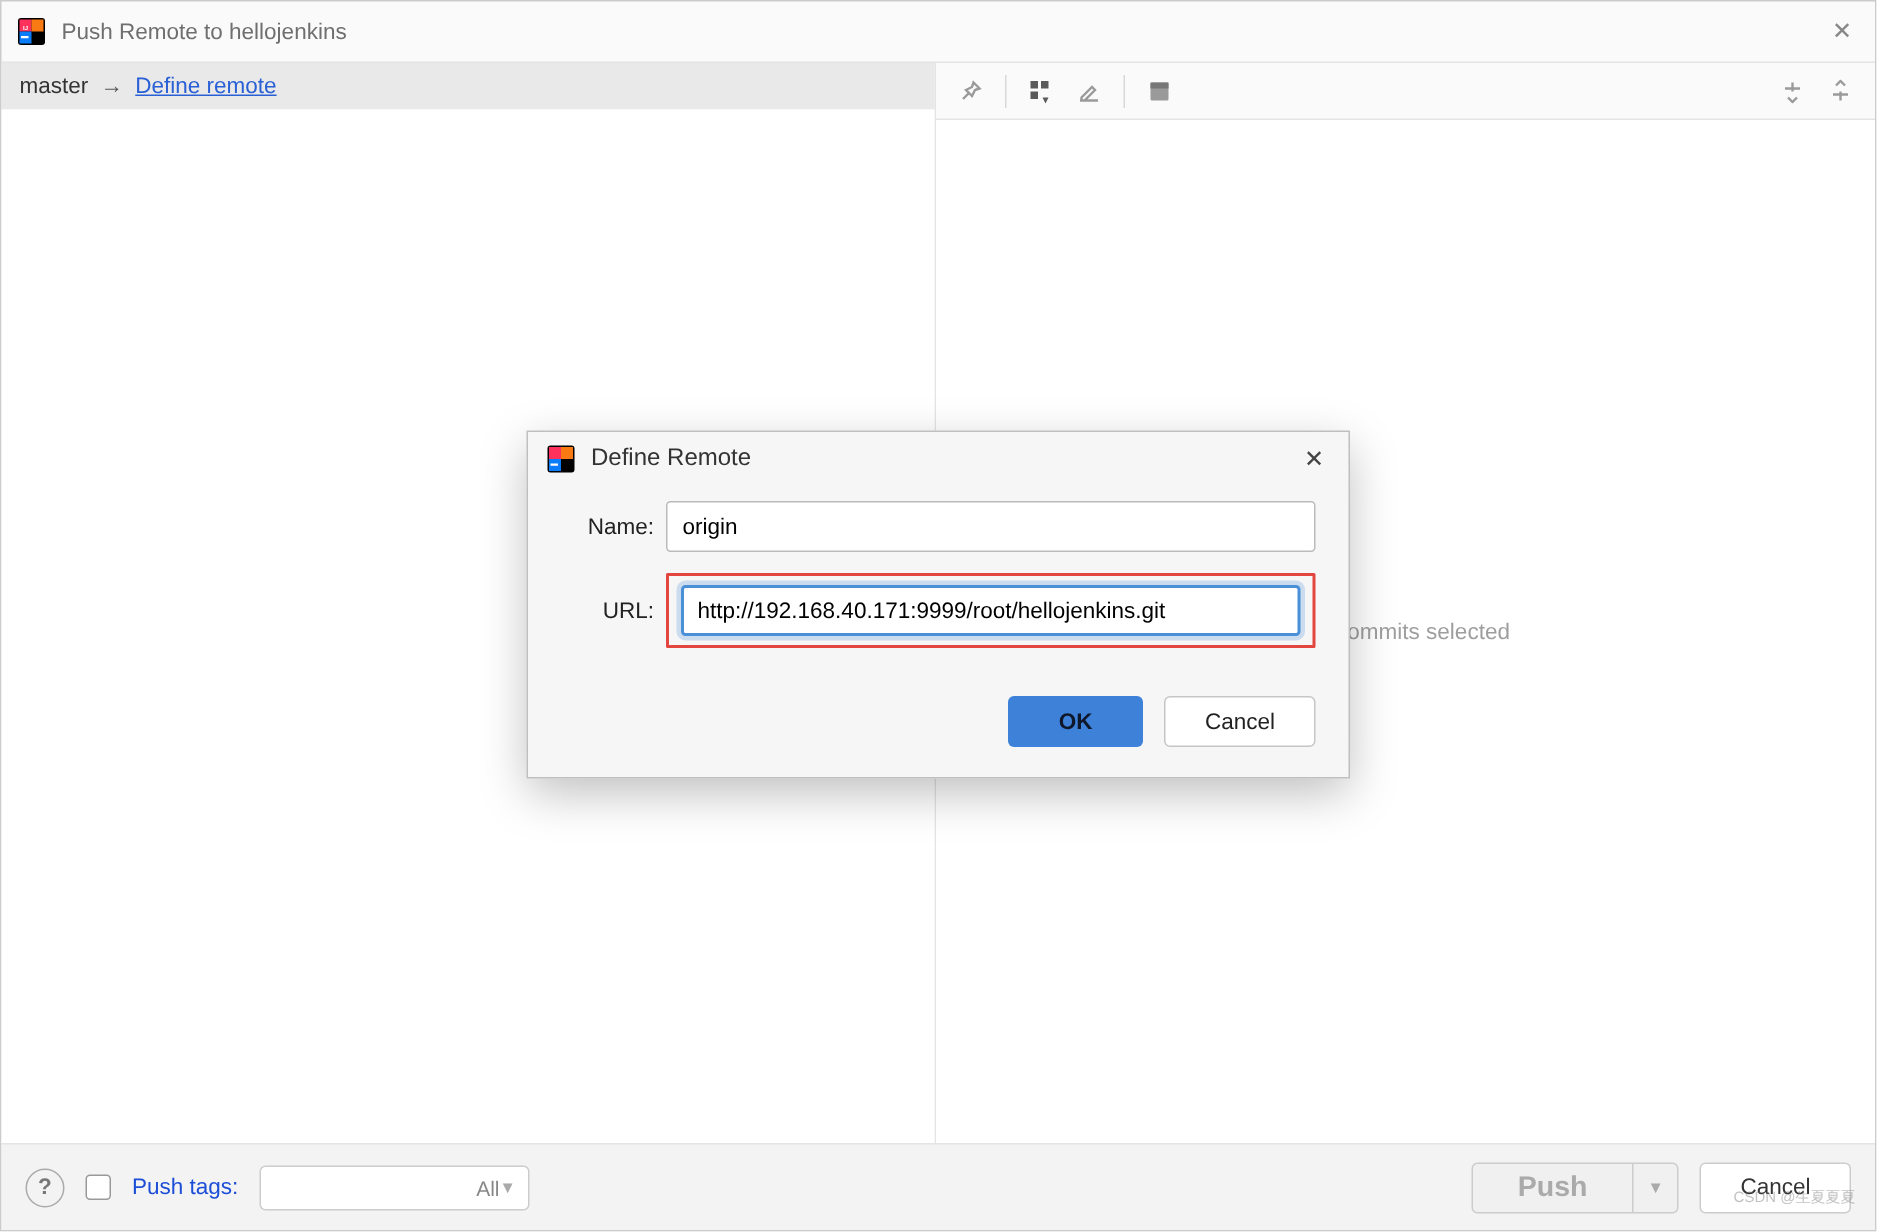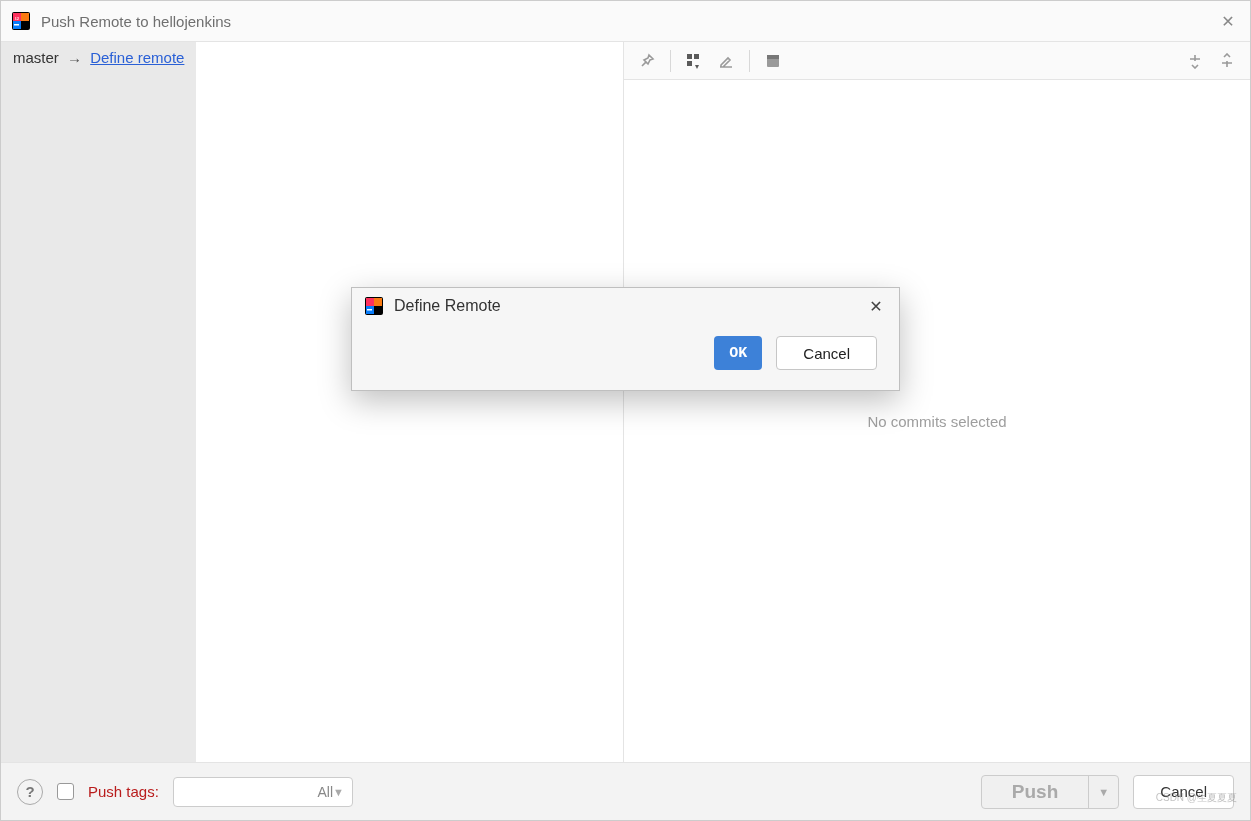--- a/index.html
+++ b/index.html
@@ -7,38 +7,38 @@
 
   .outer-dialog { position: absolute; inset: 0; border: 1px solid #ccc; background: #fafafa; display: flex; flex-direction: column; }
 
   .titlebar { display: flex; align-items: center; padding: 6px 10px; height: 40px; font-size: 15px; color: #444; }
   .titlebar .app-icon { width: 20px; height: 20px; margin-right: 10px; }
   .titlebar .title { flex: 1; color: #6f6f6f; }
   .titlebar .close-x { width: 24px; text-align: center; color: #888; font-size: 16px; cursor: pointer; }
 
   .content-row { flex: 1; display: flex; min-height: 0; border-top: 1px solid #e4e4e4; }
 
-  .left-pane { width: 623px; border-right: 1px solid #e4e4e4; display: flex; flex-direction: row; }
+  .left-pane { width: 623px; border-right: 1px solid #e4e4e4; display: flex; flex-direction: column; }
   .branch-bar { background: #e9e9e9; padding: 7px 12px; font-size: 15px; color: #333; }
   .branch-bar .arrow { color: #555; margin: 0 4px; }
   .branch-bar .remote-link { color: #2a60d6; text-decoration: underline; cursor: pointer; }
   .left-body { flex: 1; background: #fff; }
 
   .right-pane { flex: 1; display: flex; flex-direction: column; }
   .toolbar { display: flex; align-items: center; height: 38px; padding: 0 10px; gap: 6px; border-bottom: 1px solid #e4e4e4; }
   .toolbar .tb-btn { width: 26px; height: 26px; display: inline-flex; align-items: center; justify-content: center; color: #9a9a9a; cursor: pointer; }
   .toolbar .sep { width: 1px; height: 22px; background: #d8d8d8; margin: 0 4px; }
   .toolbar .spacer { flex: 1; }
   .right-body { flex: 1; background: #fff; display: flex; align-items: center; justify-content: center; }
   .no-commits { color: #9e9e9e; font-size: 15px; }
 
   .footer { height: 58px; border-top: 1px solid #e4e4e4; display: flex; align-items: center; padding: 0 16px; gap: 14px; background: #f3f3f3; }
   .footer .help { width: 26px; height: 26px; border: 1.5px solid #aaa; border-radius: 50%; display: flex; align-items: center; justify-content: center; font-size: 15px; color: #777; font-weight: bold; cursor: pointer; }
   .footer .chk { width: 17px; height: 17px; border: 1.5px solid #999; border-radius: 3px; background: #fff; cursor: pointer; }
-  .footer .chk-label { font-size: 15px; color: #b91c1c; }
+  .footer .chk-label { font-size: 15px; color: #1d4ed8; }
   .footer .select { display: inline-flex; align-items: center; border: 1px solid #ccc; border-radius: 4px; height: 30px; padding: 0 8px 0 12px; background: #fff; color: #888; font-size: 14px; min-width: 180px; justify-content: flex-end; cursor: pointer; }
   .footer .select .caret { font-size: 11px; color: #aaa; }
   .footer .spacer { flex: 1; }
   .footer .push-group { display: inline-flex; border: 1px solid #ccc; border-radius: 4px; background: #f0f0f0; color: #aaa; height: 34px; }
   .footer .push-group .push-btn { padding: 0 30px; display: inline-flex; align-items: center; font-size: 19px; cursor: pointer; font-weight: bold;}
   .footer .push-group .push-more { width: 30px; display: inline-flex; align-items: center; justify-content: center; border-left: 1px solid #ccc; font-size: 11px; cursor: pointer; }
   .footer .cancel-btn { height: 34px; padding: 0 26px; border: 1px solid #ccc; border-radius: 4px; background: #fff; display: inline-flex; align-items: center; font-size: 15px; color: #333; cursor: pointer; }
 
   
   .modal { position: absolute; left: 351px; top: 287px; width: 549px; background: #f6f6f6; border: 1px solid #bfbfbf; box-shadow: 0 10px 30px rgba(0,0,0,0.25); }
@@ -46,21 +46,21 @@
   .modal .m-title .app-icon { width: 20px; height: 20px; margin-right: 10px; }
   .modal .m-title .t { flex: 1; }
   .modal .m-title .m-close { width: 22px; text-align: center; font-size: 16px; color: #444; cursor: pointer; }
   .modal .m-body { padding: 10px 22px 6px; }
   .modal .form-row { display: flex; align-items: center; margin-bottom: 14px; }
   .modal .form-row .lbl { width: 62px; text-align: right; margin-right: 8px; font-size: 15px; color: #222; }
   .modal .txt { flex: 1; height: 34px; border: 1px solid #bbb; border-radius: 3px; padding: 0 10px; font-size: 15px; background: #fff; outline: none; }
   .modal .txt.focus { border: 2px solid #4a90d9; box-shadow: 0 0 0 3px rgba(74,144,217,0.25); padding: 0 9px; }
   .modal .url-wrap { flex: 1; border: 2px solid #e3453f; padding: 6px 8px; display: flex; border-radius: 1px; }
   .modal .m-footer { display: flex; justify-content: flex-end; gap: 14px; padding: 12px 22px 20px; }
-  .modal .ok-btn { height: 34px; padding: 0 15px; background: #3d81d8; color: #ffffff; border-radius: 4px; display: inline-flex; align-items: center; font-size: 15px; cursor: pointer; font-weight: 600; font-family: Liberation Mono, monospace; }
+  .modal .ok-btn { height: 34px; padding: 0 34px; background: #3d81d8; color: #0f172a; border-radius: 4px; display: inline-flex; align-items: center; font-size: 15px; cursor: pointer; font-weight: 600; }
   .modal .cancel-btn2 { height: 34px; padding: 0 26px; background: #fff; border: 1px solid #c6c6c6; border-radius: 4px; display: inline-flex; align-items: center; font-size: 15px; color: #222; cursor: pointer; }
 
   .watermark { position: absolute; right: 14px; bottom: 16px; font-size: 10px; color: rgba(120,120,120,0.45); pointer-events: none; }
 </style>
 </head>
 <body>
 
 <div class="outer-dialog">
 
   <div class="titlebar">
@@ -158,19 +158,31 @@
         <rect x="1" y="1" width="18" height="18" rx="2" fill="#000"></rect>
         <rect x="2" y="2" width="8" height="8" fill="#fe315d"></rect>
         <rect x="10" y="2" width="8" height="8" fill="#f97a12"></rect>
         <rect x="2" y="10" width="8" height="8" fill="#087cfa"></rect>
         <rect x="3" y="13" width="5" height="1.5" fill="#fff"></rect>
       </svg>
     </span>
     <span class="t">Define Remote</span>
     <span class="m-close">✕</span>
   </div>
+  <div class="m-body">
+    <div class="form-row">
+      <span class="lbl">Name:</span>
+      <input class="txt" type="text" value="origin" style="">
+    </div>
+    <div class="form-row">
+      <span class="lbl">URL:</span>
+      <span class="url-wrap">
+        <input class="txt focus" type="text" value="http://192.168.40.171:9999/root/hellojenkins.git" style="">
+      </span>
+    </div>
+  </div>
   <div class="m-footer">
     <span class="ok-btn">OK</span>
     <span class="cancel-btn2">Cancel</span>
   </div>
 </div>
 
 <div class="watermark">CSDN @生夏夏夏</div>
 
 </body></html>

